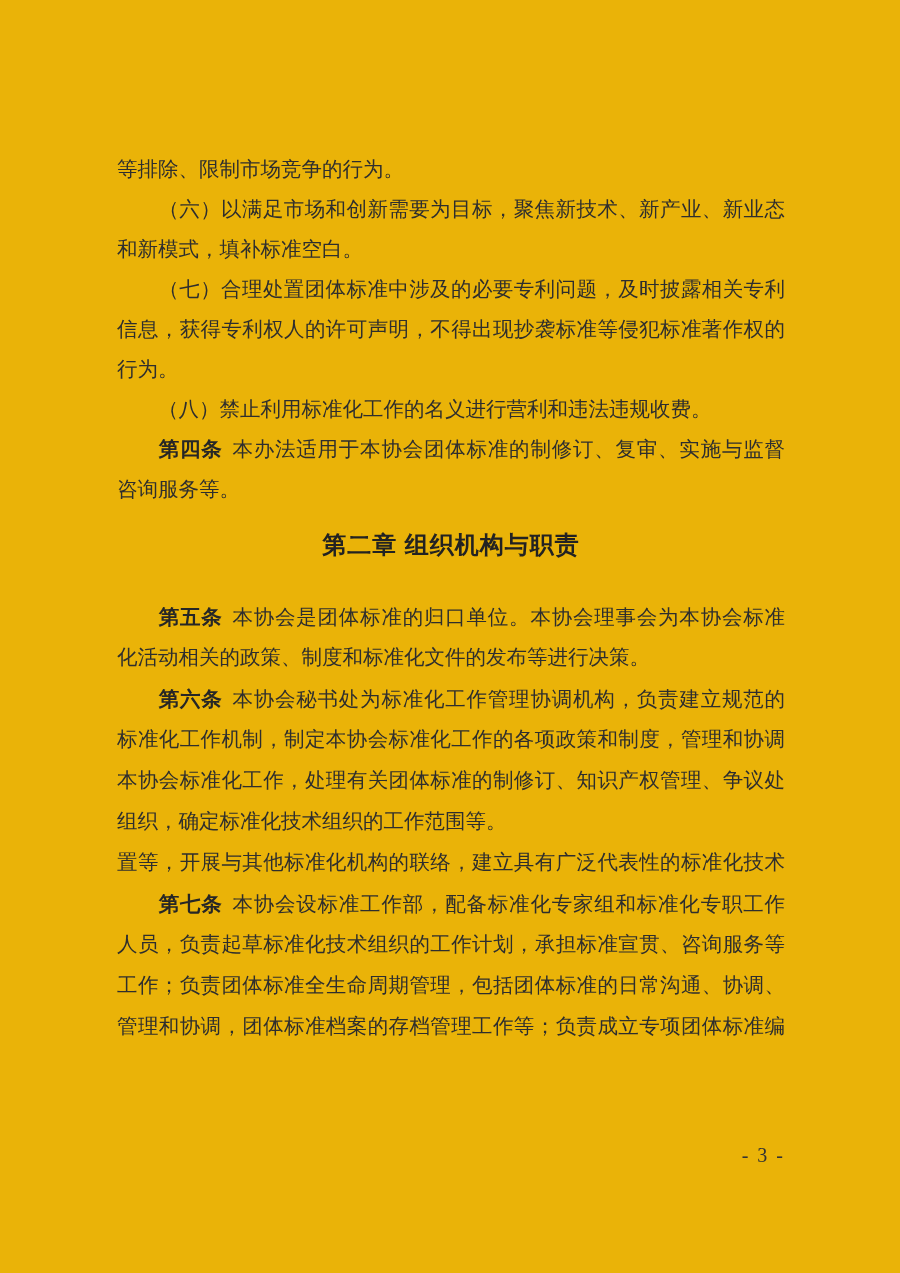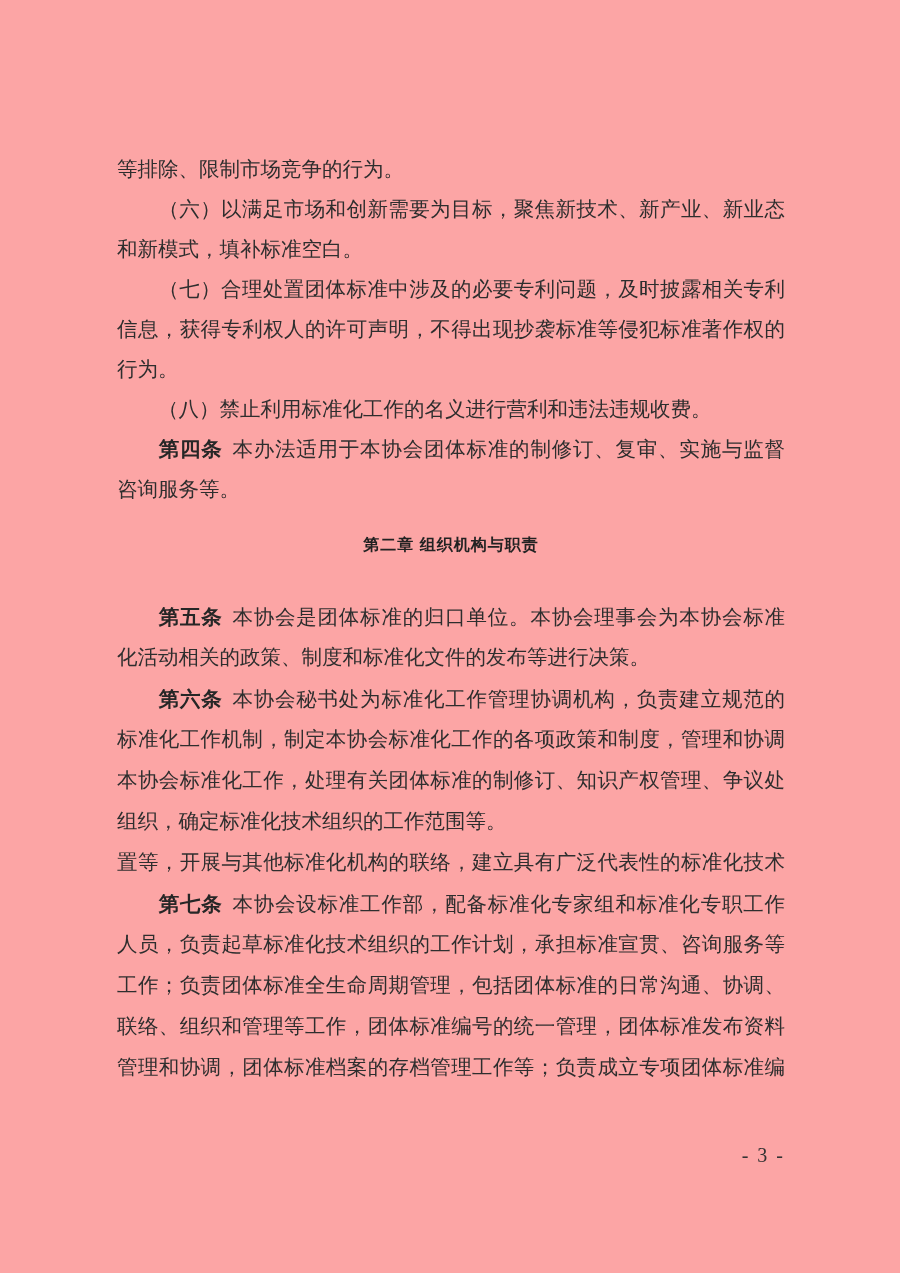--- a/index.html
+++ b/index.html
@@ -11,21 +11,21 @@
     width: 900px;
     height: 1273px;
     position: relative;
     overflow: hidden;
     font-family: "Liberation Serif", "DejaVu Serif", serif;
     color: #2e2e2e;
   }
   .page {
     position: absolute;
     inset: 0;
-    background: #fca5a5;
+    background: #eab308;
   }
   .content {
     position: absolute;
     left: 117px;
     top: 149px;
     width: 668px;
   }
   .line {
     font-size: 20.5px;
     white-space: nowrap;
@@ -44,21 +44,21 @@
     color: #262626;
     margin-top: 48px;
   }
   .heading {
     height: 40px;
     line-height: 40px;
     margin: 16px 0 31px 0;
     text-align: center;
     font-family: "Liberation Sans", "DejaVu Sans", sans-serif;
     font-weight: 700;
-    font-size: 16px;
+    font-size: 24px;
     color: #222222;
     letter-spacing: 1px;
   }
   .footer {
     position: absolute;
     left: 117px;
     top: 1144px;
     width: 668px;
     text-align: right;
     font-size: 20px;
@@ -87,18 +87,17 @@
         <div class="line just"><span class="ind"></span><b class="term">第五条</b><span class="gap"></span><span>本协会是团体标准的归口单位。本协会理事会为本协会标准</span></div>
         <div class="line"><span>化活动相关的政策、制度和标准化文件的发布等进行决策。</span></div>
         <div class="line just"><span class="ind"></span><b class="term">第六条</b><span class="gap"></span><span>本协会秘书处为标准化工作管理协调机构，负责建立规范的</span></div>
         <div class="line just"><span>标准化工作机制，制定本协会标准化工作的各项政策和制度，管理和协调</span></div>
         <div class="line just"><span>本协会标准化工作，处理有关团体标准的制修订、知识产权管理、争议处</span></div>
         <div class="line"><span>组织，确定标准化技术组织的工作范围等。</span></div>
         <div class="line just"><span>置等，开展与其他标准化机构的联络，建立具有广泛代表性的标准化技术</span></div>
         <div class="line just"><span class="ind"></span><b class="term">第七条</b><span class="gap"></span><span>本协会设标准工作部，配备标准化专家组和标准化专职工作</span></div>
         <div class="line just"><span>人员，负责起草标准化技术组织的工作计划，承担标准宣贯、咨询服务等</span></div>
         <div class="line just"><span>工作；负责团体标准全生命周期管理，包括团体标准的日常沟通、协调、</span></div>
-        <div class="line just"><span>联络、组织和管理等工作，团体标准编号的统一管理，团体标准发布资料</span></div>
         <div class="line just"><span>管理和协调，团体标准档案的存档管理工作等；负责成立专项团体标准编</span></div>
       </div>
     </div>
   <div class="footer">- 3 -</div>
 </div>
 
 </body></html>

